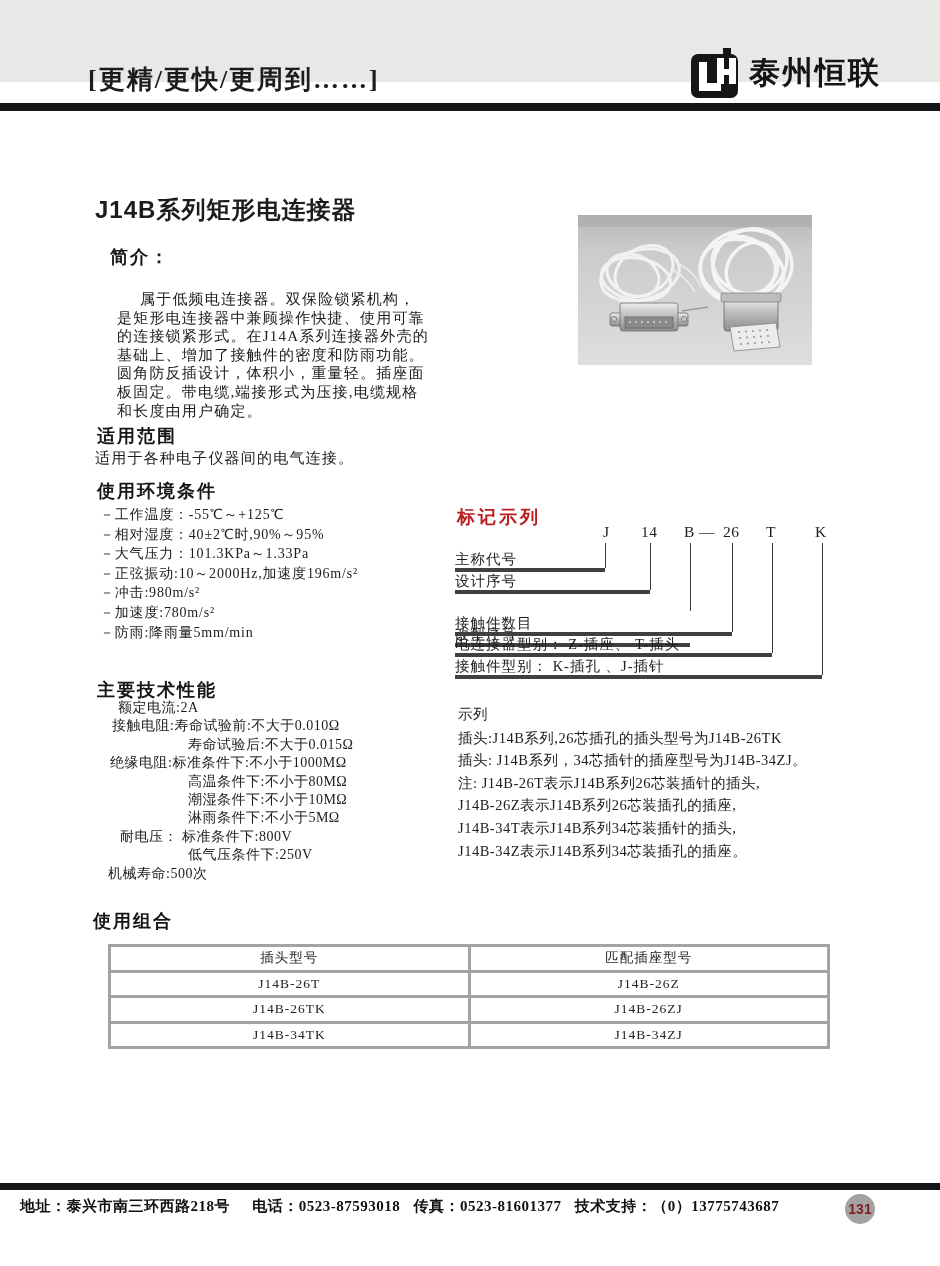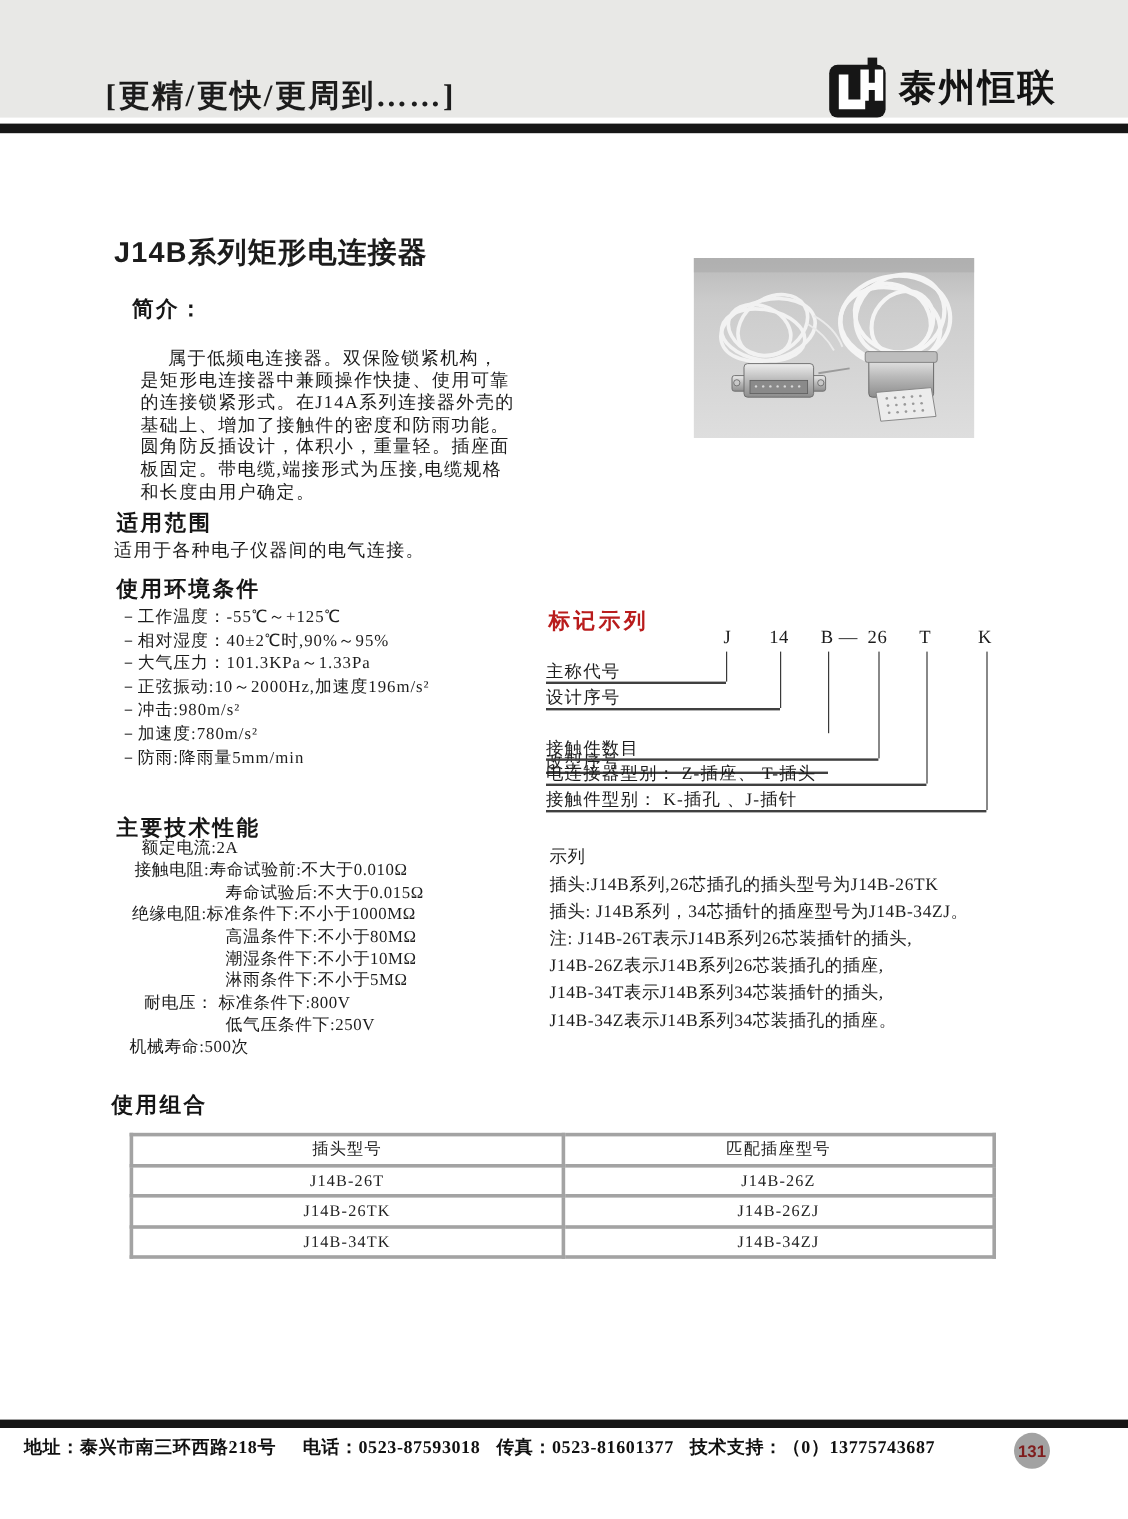--- a/index.html
+++ b/index.html
@@ -1,19 +1,19 @@
 <!DOCTYPE html>
 <html><head>
 <meta charset="utf-8">
 <style>
   html,body{margin:0;padding:0;background:#fff;}
   .page{position:relative;width:940px;height:1266px;background:#fff;overflow:hidden;
         font-family:"Liberation Serif", serif;color:#1c1c1c;}
   
-  .header{position:absolute;left:0;top:0;width:940px;height:98px;background:#e8e8e6;}
+  .header{position:absolute;left:0;top:0;width:940px;height:82px;background:#e8e8e6;}
   .tagline{position:absolute;left:88px;top:62px;font-size:26px;font-weight:bold;
            letter-spacing:2px;white-space:nowrap;}
   .brandbox{position:absolute;left:690px;top:46px;height:54px;display:flex;align-items:center;}
   .logo{width:50px;height:52px;}
   .brandname{font-family:"Liberation Sans", sans-serif;font-weight:900;font-size:31px;
              letter-spacing:2px;color:#141414;margin-left:9px;white-space:nowrap;}
   .top-rule{position:absolute;left:0;top:103px;width:940px;height:8px;background:#161616;}
   
   .doc-title{position:absolute;left:95px;top:194px;font-family:"Liberation Sans", sans-serif;
              font-weight:900;font-size:24px;letter-spacing:1px;white-space:nowrap;}
@@ -33,21 +33,21 @@
   
   .tech-list{position:absolute;left:108px;top:699px;font-size:14px;line-height:18.4px;letter-spacing:0.5px;}
   .tech-list .ln{white-space:nowrap;}
   .ml0{margin-left:0;} .ml2{margin-left:2px;} .ml4{margin-left:4px;}
   .ml10{margin-left:10px;} .ml12{margin-left:12px;} .ml80{margin-left:80px;}
   
   .marking{position:absolute;left:455px;top:505px;width:385px;height:185px;}
   .marking .mhead{position:absolute;left:2px;top:0;font-family:"Liberation Sans", sans-serif;
                   font-weight:bold;font-size:18px;letter-spacing:3px;white-space:nowrap;color:#b91c1c;}
   .mcode{position:absolute;top:18px;font-size:15.5px;letter-spacing:0.5px;}
-  .mrow{position:absolute;left:0;height:18px;border-bottom:2px solid #404040;
+  .mrow{position:absolute;left:0;height:18px;border-bottom:4px solid #404040;
         font-size:14.5px;letter-spacing:1px;white-space:nowrap;}
   .vline{position:absolute;top:38px;width:0;border-left:1px solid #3a3a3a;}
   
   .example{position:absolute;left:458px;top:703px;width:400px;font-size:14.5px;
            line-height:22.6px;letter-spacing:0.5px;}
   .example .ehead{margin-bottom:1px;}
   .example .ln{white-space:nowrap;}
   
   .combo-table{position:absolute;left:108px;top:944px;width:722px;border-collapse:collapse;
                table-layout:fixed;font-size:13.5px;}

